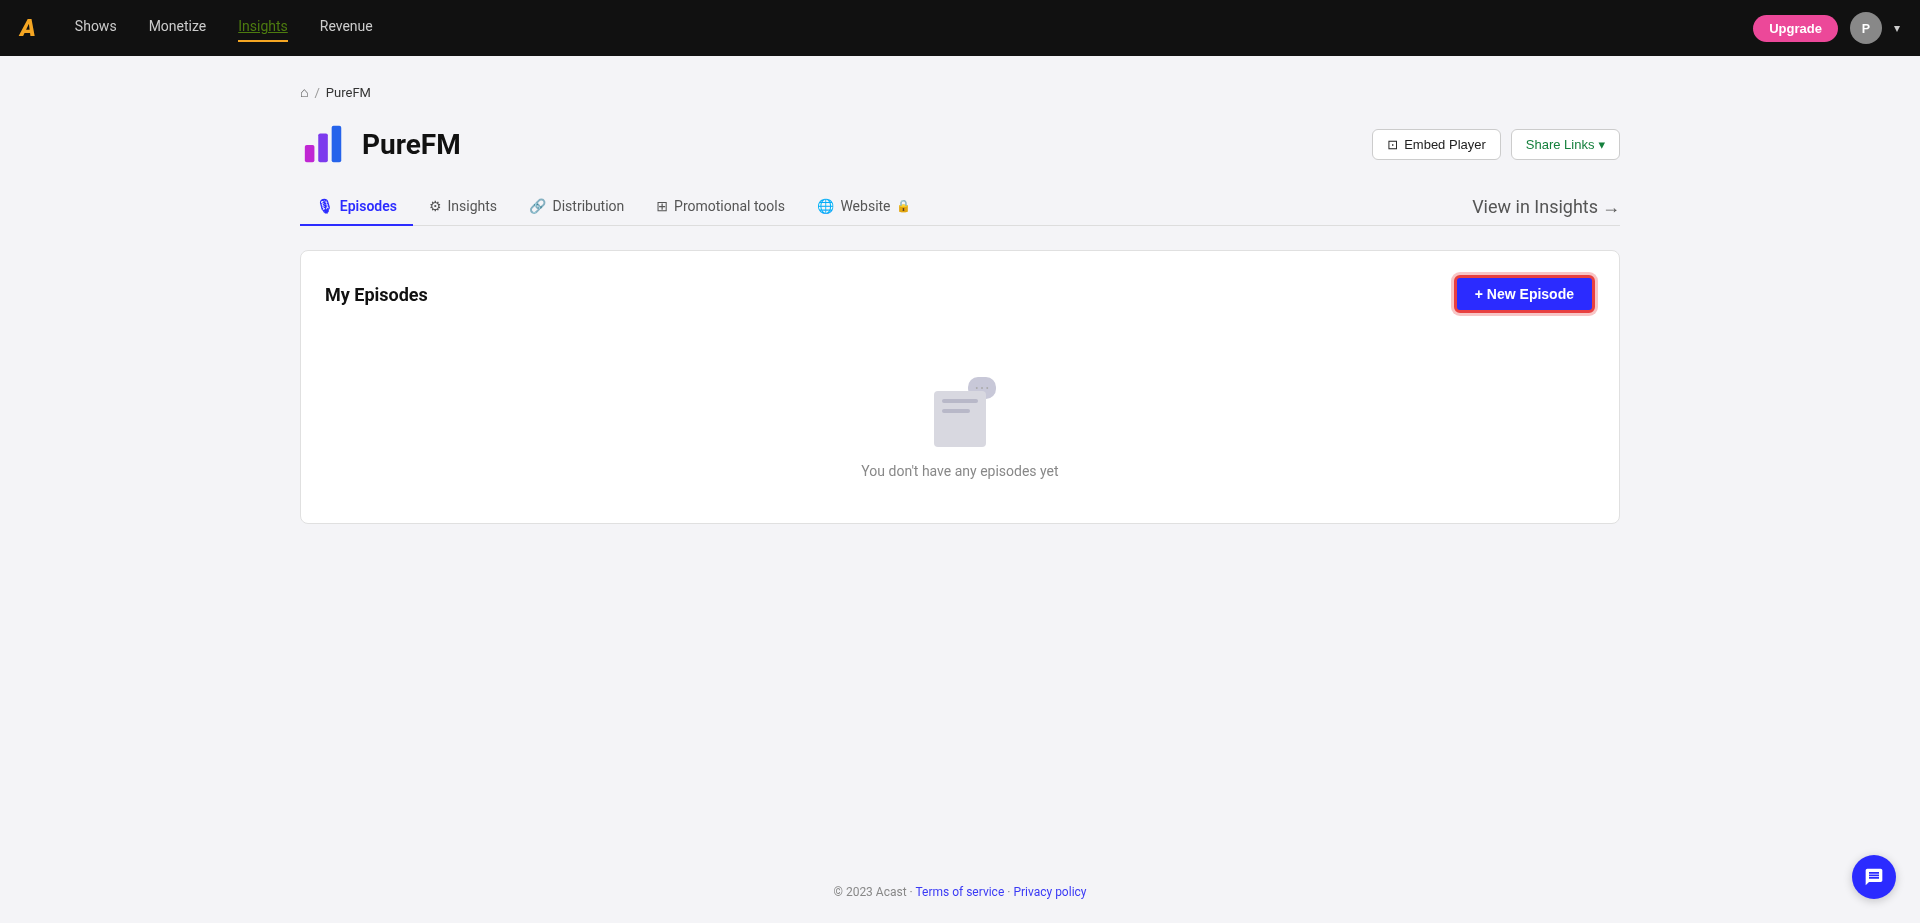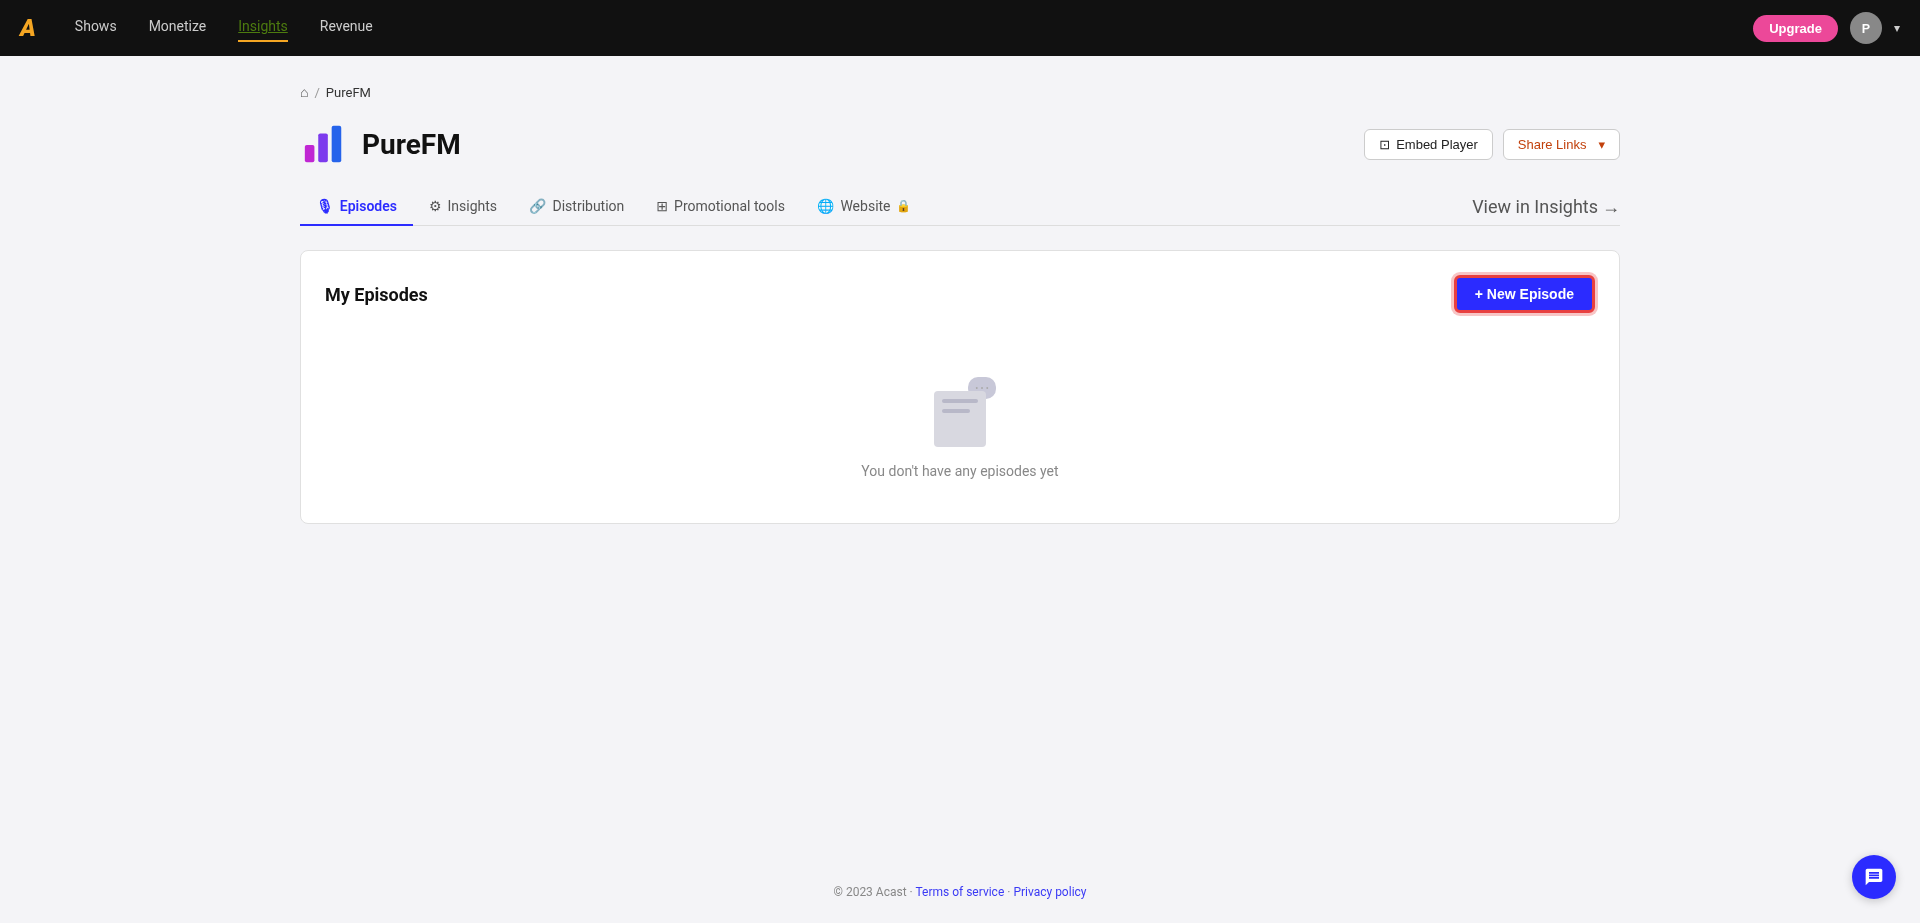--- a/index.html
+++ b/index.html
@@ -158,24 +158,24 @@
       gap: 6px;
       color: #222;
     }
     .share-links-btn {
       background: #fff;
       border: 1px solid #ccc;
       border-radius: 6px;
       padding: 7px 14px;
       font-size: 13px;
       cursor: pointer;
-      color: #c2410c;
+      color: #15803d;
       display: flex;
       align-items: flex-start;
-      gap: 12px;
+      gap: 4px;
     }
 
     
     .tabs {
       display: flex;
       gap: 0;
       border-bottom: 1px solid #ddd;
       margin-bottom: 24px;
       align-items: center;
       justify-content: space-between;

